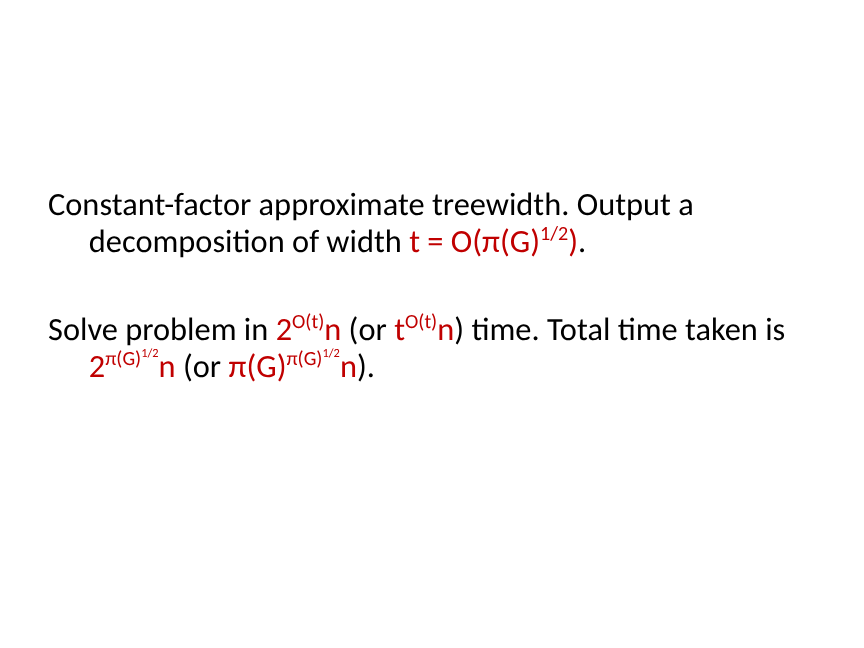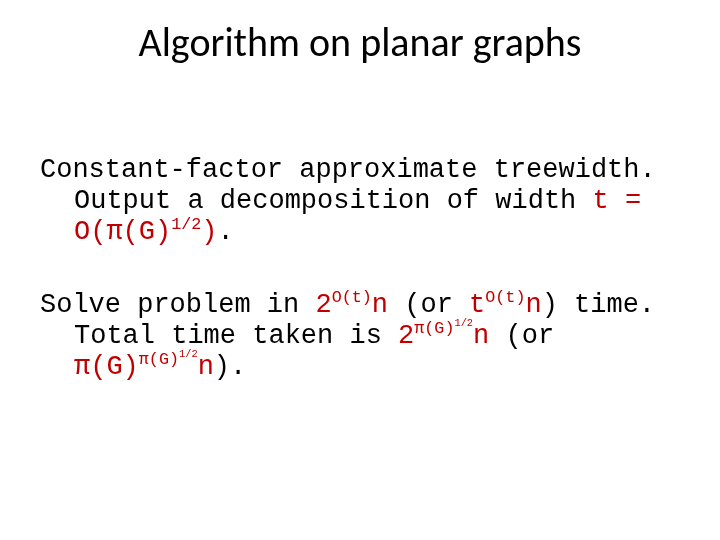--- a/index.html
+++ b/index.html
@@ -32,41 +32,39 @@
     top: 155px;
     left: 40px;
     width: 640px;
     font-size: 27px;
     line-height: 1.15;
     color: #000000;
   }
   .para {
     margin-bottom: 42px;
     text-indent: 0;
-    font-family: Liberation Mono, monospace;
   }
   .hang {
     padding-left: 34px;
     text-indent: -34px;
   }
   .hl {
     color: #c00000;
   }
   .sup {
     font-size: 0.62em;
     vertical-align: super;
     line-height: 0;
   }
 </style>
 </head>
 <body>
 
 <div class="slide">
 
-  <div class="title">Algorithm on planar graphs</div>
 
   <div class="body">
 
     <div class="para hang">
       <span>Constant-factor approximate treewidth.  Output a decomposition of width </span><span class="hl"><span>t = O(π(G)</span><span class="sup">1/2</span><span>)</span></span><span>.</span>
     </div>
 
     <div class="para hang">
       <span>Solve problem in </span><span class="hl"><span>2</span><span class="sup">O(t)</span><span>n</span></span><span> (or </span><span class="hl"><span>t</span><span class="sup">O(t)</span><span>n</span></span><span>) time. Total time taken is </span><span class="hl"><span>2</span><span class="sup"><span>π(G)</span><span class="sup">1/2</span></span><span>n</span></span><span> (or </span><span class="hl"><span>π(G)</span><span class="sup"><span>π(G)</span><span class="sup">1/2</span></span><span>n</span></span><span>).</span>
     </div>

